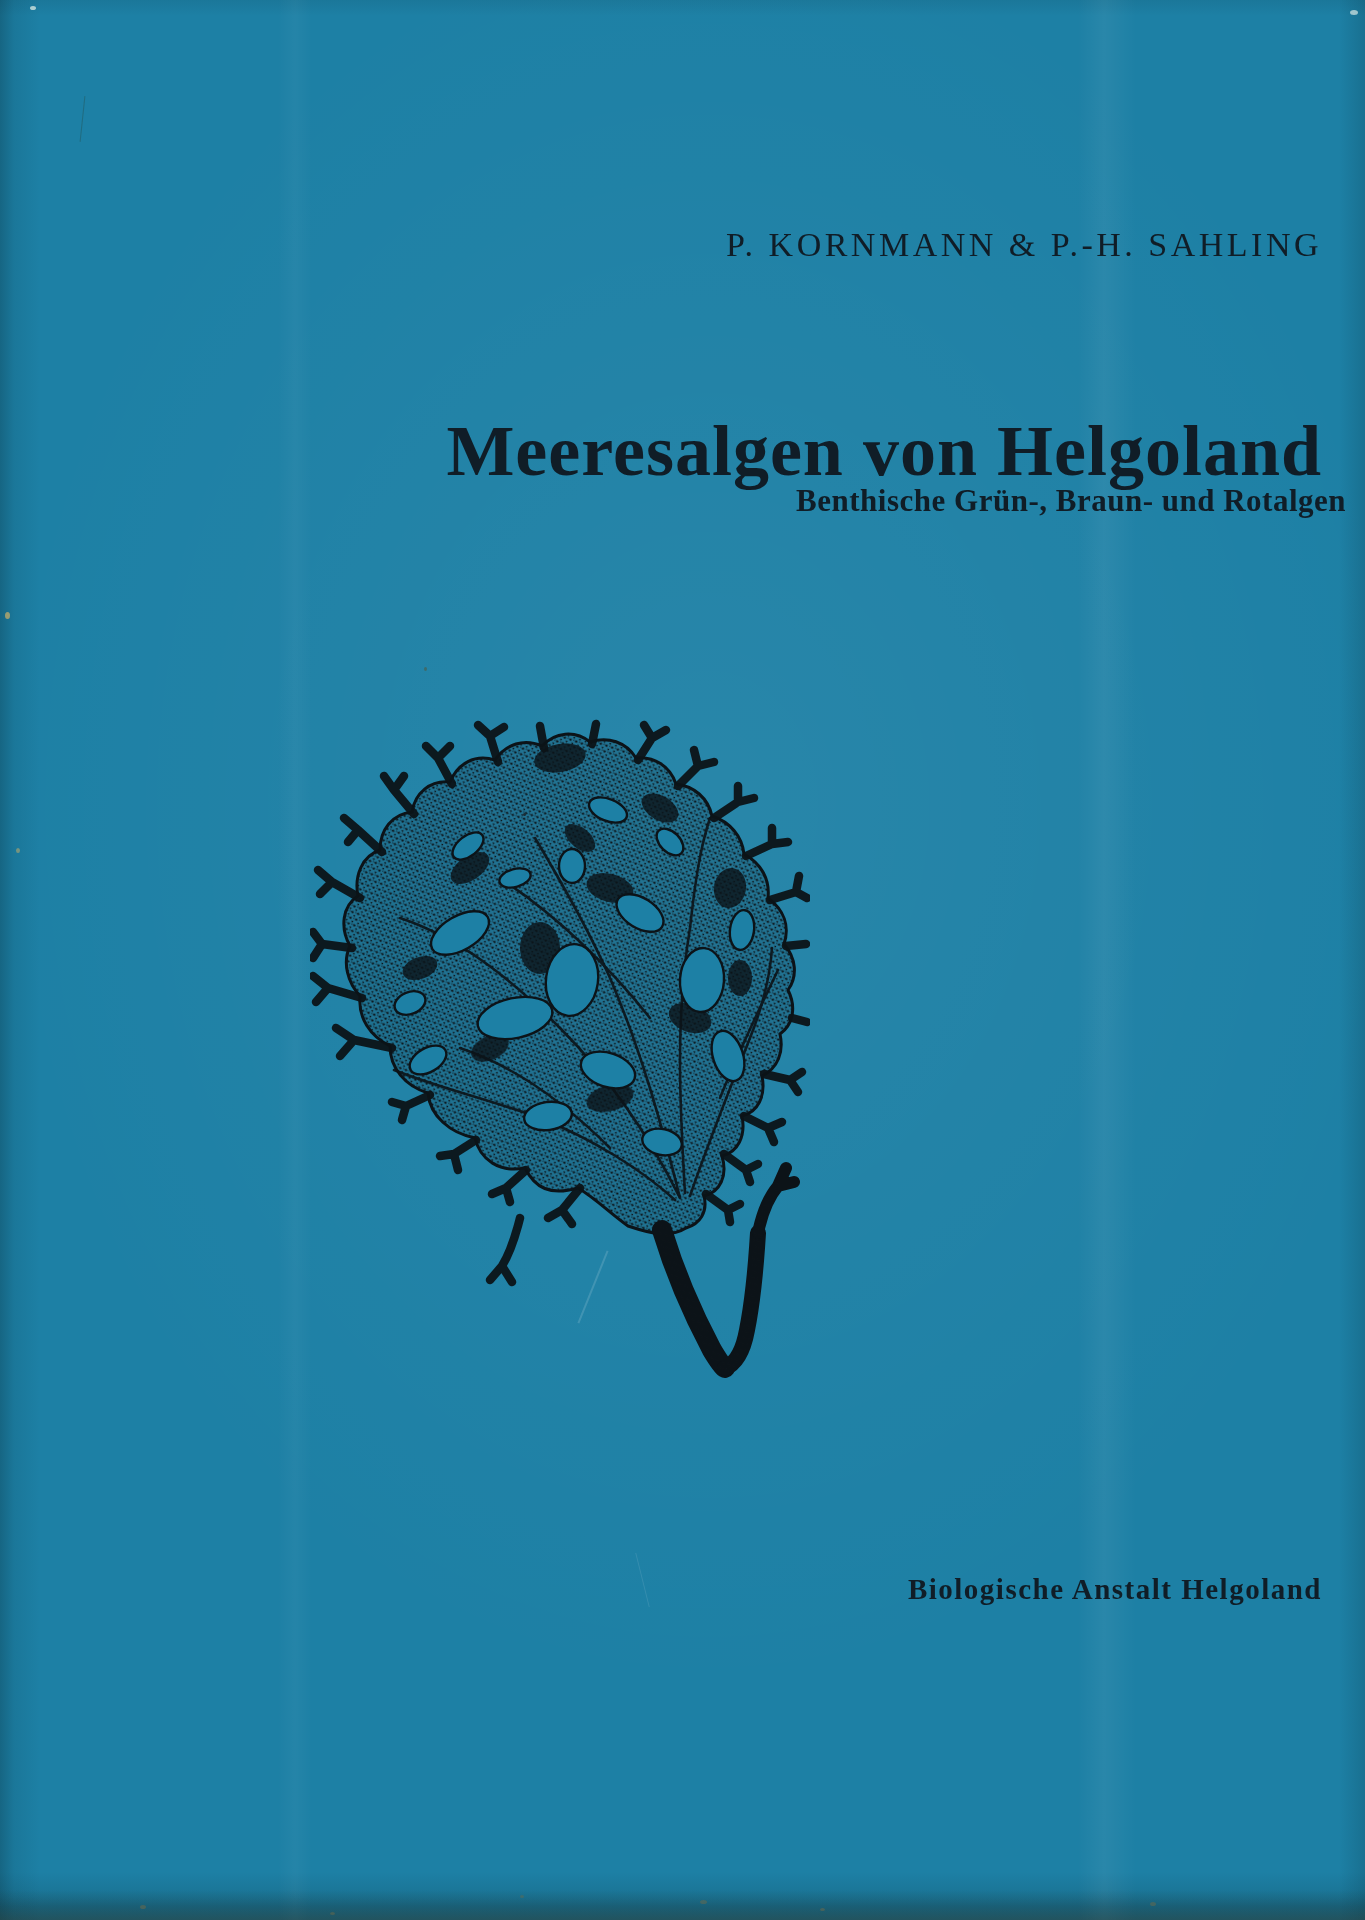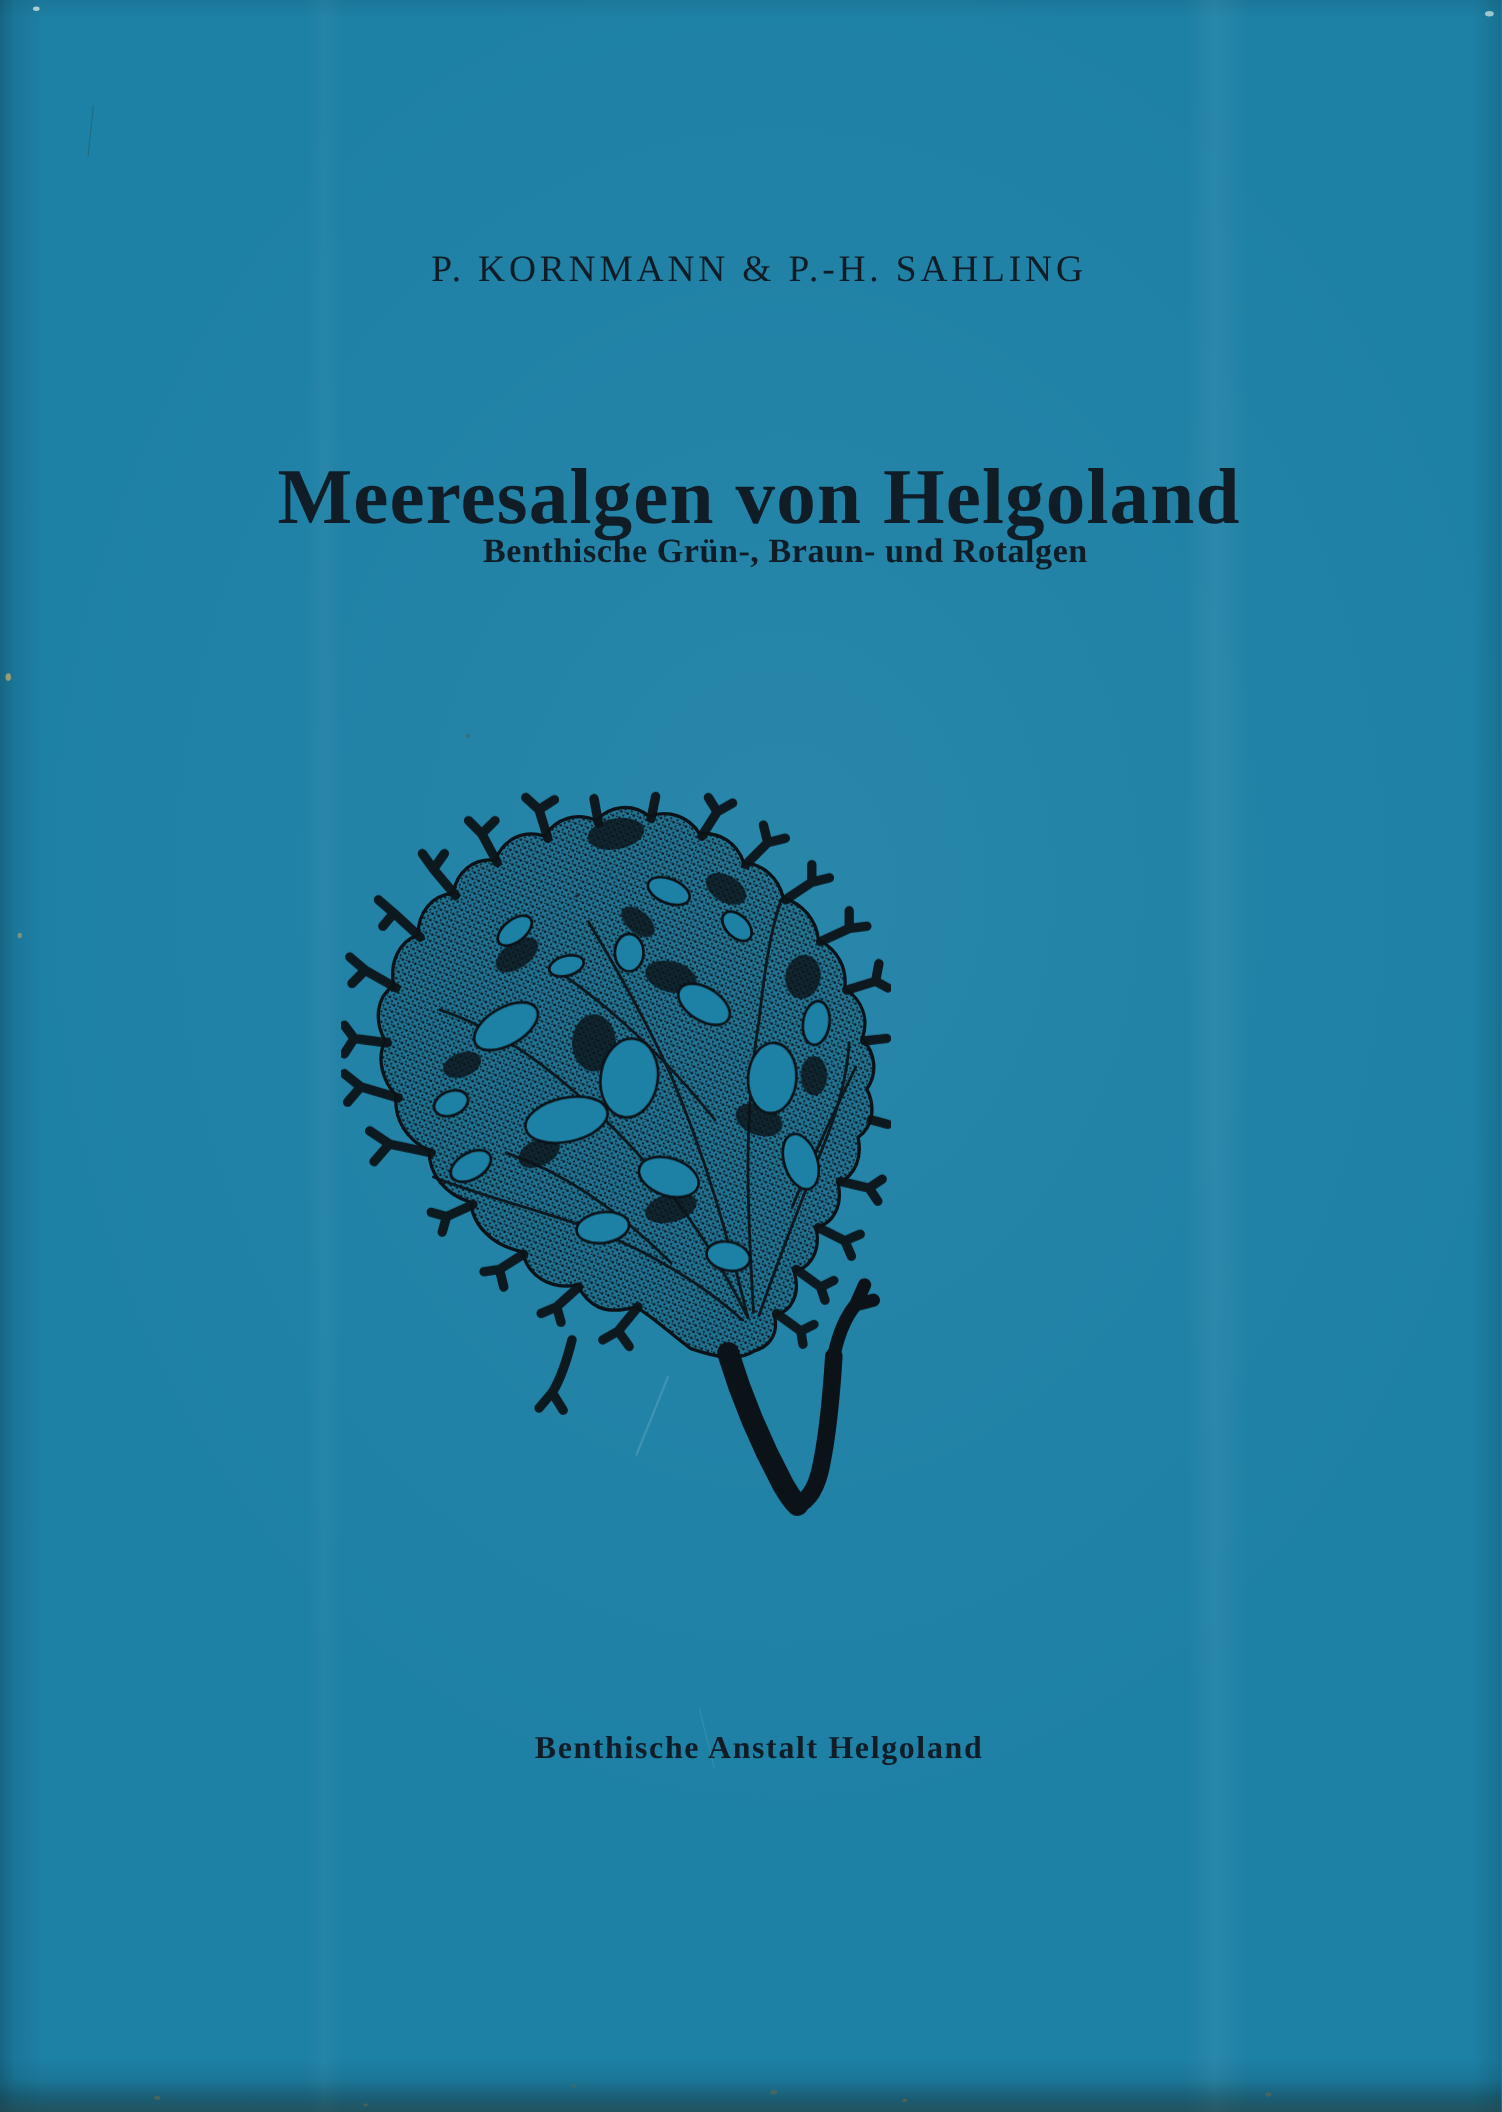--- a/index.html
+++ b/index.html
@@ -24,21 +24,21 @@
     background:linear-gradient(90deg, rgba(255,255,255,0) 0%, rgba(255,255,255,0.055) 45%, rgba(255,255,255,0) 100%);
     pointer-events:none;
   }
   .sheen-band2{
     position:absolute;top:0;bottom:0;left:278px;width:34px;
     background:linear-gradient(90deg, rgba(255,255,255,0) 0%, rgba(255,255,255,0.035) 50%, rgba(255,255,255,0) 100%);
     pointer-events:none;
   }
   
   .text-col{
-    position:absolute;left:0;width:1322px;text-align:center;color:#101d27;padding-left:29px;
+    position:absolute;left:0;width:1322px;text-align:right;color:#101d27;
   }
   .authors{
     top:226px;font-size:34px;letter-spacing:3.5px;font-weight:normal;line-height:1.1;
   }
   .title{
     top:408px;font-size:72px;font-weight:bold;letter-spacing:1px;line-height:1.2;
   }
   .subtitle{
     top:482px;font-size:31px;font-weight:bold;letter-spacing:0.5px;line-height:1.2;margin-left:24px;
   }
@@ -163,21 +163,21 @@
     <g fill="none" stroke-linecap="round">
       <path d="M352,512 C365,555 385,600 402,632 C408,642 412,648 415,650" stroke="#0c1318" stroke-width="20"></path>
       <path d="M448,515 C446,548 443,582 437,612 C433,634 425,646 415,650" stroke="#0c1318" stroke-width="16"></path>
       <path d="M448,515 C452,495 458,480 468,468 M468,468 L476,450 M468,468 L484,464" stroke="#0c1318" stroke-width="12"></path>
       <path d="M352,512 C365,555 385,600 402,632 C408,642 412,648 415,650" stroke="url(#stip)" stroke-width="12"></path>
       <path d="M448,515 C446,548 443,582 437,612 C433,634 425,646 415,650" stroke="url(#stip)" stroke-width="9"></path>
       <path d="M448,515 C452,495 458,480 468,468" stroke="url(#stip)" stroke-width="6"></path>
     </g>
   </svg>
 
-  <div class="text-col imprint1">Benthische Anstalt Helgoland</div>
+  <div class="text-col imprint1">Biologische Anstalt Helgoland</div>
 
   <div class="bottom-wear"></div>
   <div class="speck" style="left:30px;top:6px;width:6px;height:4px;background:#cfe3df;opacity:.8;"></div>
   <div class="speck" style="left:1350px;top:10px;width:8px;height:5px;background:#d8e8e4;opacity:.7;"></div>
   <div class="speck" style="left:5px;top:612px;width:5px;height:7px;background:#b8a76a;opacity:.8;"></div>
   <div class="speck" style="left:16px;top:848px;width:4px;height:5px;background:#b8a76a;opacity:.6;"></div>
   <div class="speck" style="left:523px;top:813px;width:3px;height:3px;background:#1a2126;opacity:.85;"></div>
   <div class="speck" style="left:424px;top:667px;width:3px;height:4px;background:#4f5a42;opacity:.6;"></div>
   <div class="speck" style="left:140px;top:1905px;width:6px;height:4px;background:#6b6a4a;opacity:.55;"></div>
   <div class="speck" style="left:330px;top:1912px;width:5px;height:3px;background:#6b6a4a;opacity:.5;"></div>

